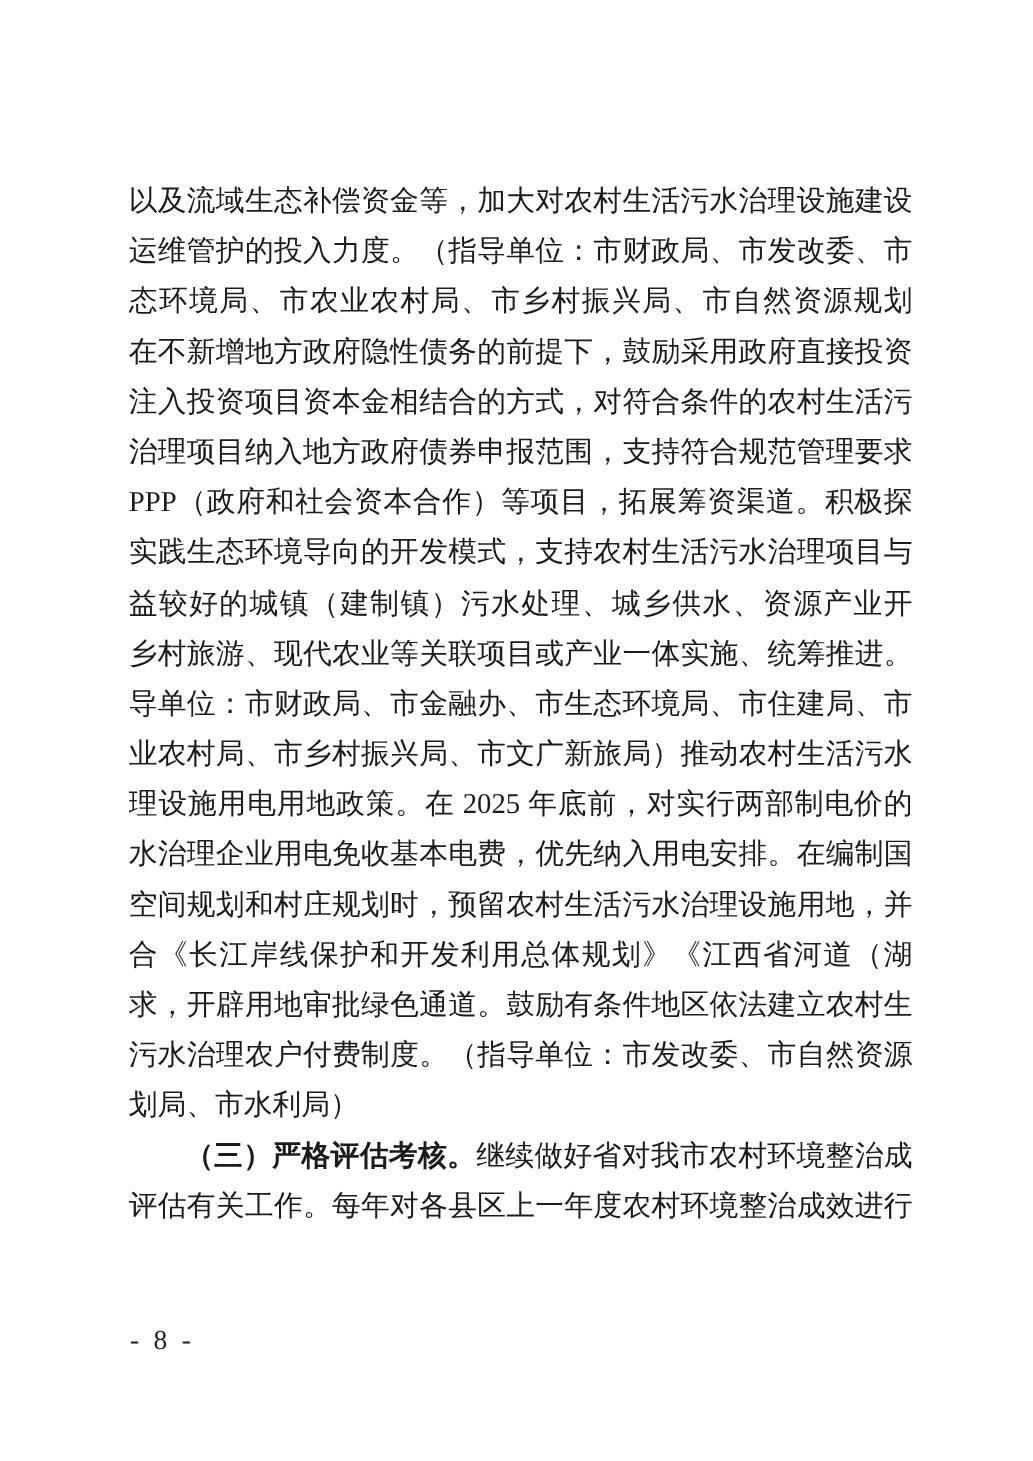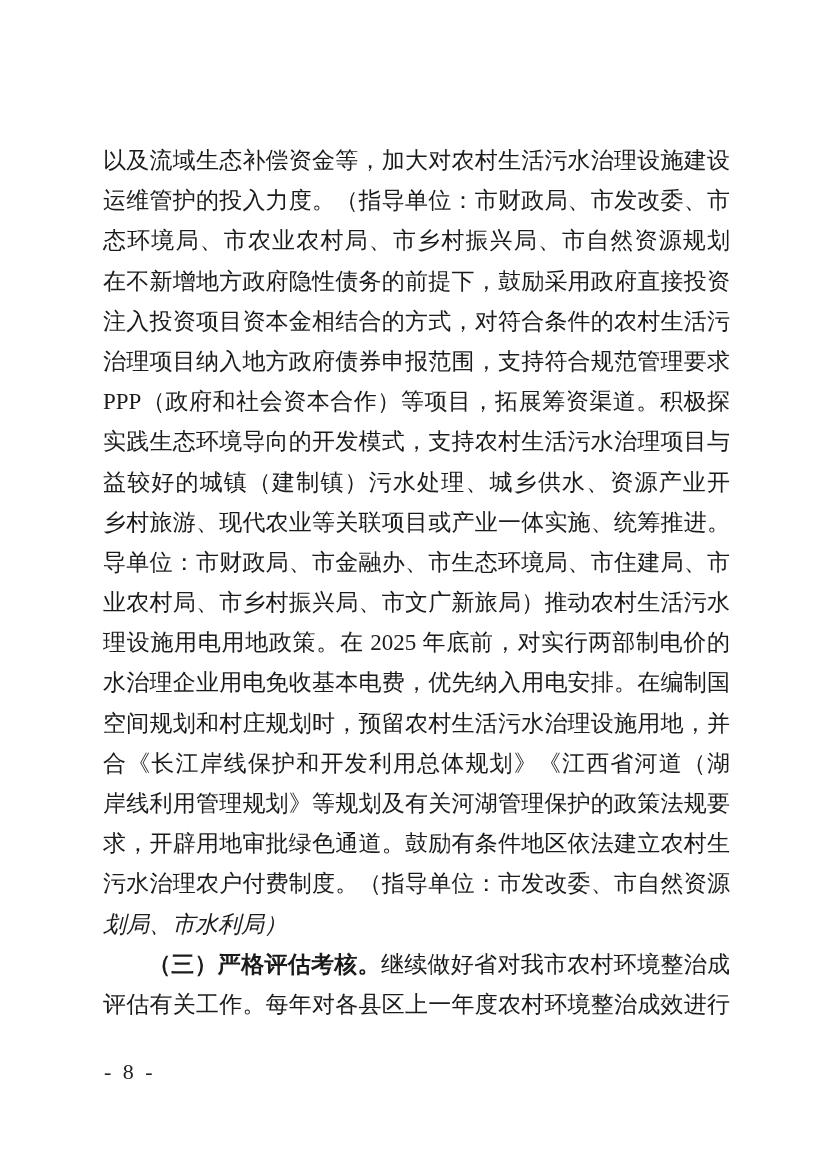--- a/index.html
+++ b/index.html
@@ -27,21 +27,20 @@
     height: 40.2px;
     line-height: 40.2px;
     font-size: 23px;
     text-align: justify;
     text-align-last: justify;
     overflow: hidden;
   }
   .line.no-justify {
     text-align: center;
     text-align-last: left;
-    font-style: italic;
   }
   .line.indent {
     text-indent: 45px;
   }
   .seg-bold {
     font-weight: bold;
     font-family: Liberation Serif, serif;
   }
   .footer {
     position: absolute;
@@ -67,21 +66,20 @@
       <div class="line"><span class="seg">PPP（政府和社会资本合作）等项目，拓展筹资渠道。积极探索</span></div>
       <div class="line"><span class="seg">实践生态环境导向的开发模式，支持农村生活污水治理项目与收</span></div>
       <div class="line"><span class="seg">益较好的城镇（建制镇）污水处理、城乡供水、资源产业开发、</span></div>
       <div class="line"><span class="seg">乡村旅游、现代农业等关联项目或产业一体实施、统筹推进。（指</span></div>
       <div class="line"><span class="seg">导单位：市财政局、市金融办、市生态环境局、市住建局、市农</span></div>
       <div class="line"><span class="seg">业农村局、市乡村振兴局、市文广新旅局）推动农村生活污水治</span></div>
       <div class="line"><span class="seg">理设施用电用地政策。在 2025 年底前，对实行两部制电价的污</span></div>
       <div class="line"><span class="seg">水治理企业用电免收基本电费，优先纳入用电安排。在编制国土</span></div>
       <div class="line"><span class="seg">空间规划和村庄规划时，预留农村生活污水治理设施用地，并符</span></div>
       <div class="line"><span class="seg">合《长江岸线保护和开发利用总体规划》《江西省河道（湖泊）</span></div>
-      <div class="line"><span class="seg">岸线利用管理规划》等规划及有关河湖管理保护的政策法规要</span></div>
       <div class="line"><span class="seg">求，开辟用地审批绿色通道。鼓励有条件地区依法建立农村生活</span></div>
       <div class="line"><span class="seg">污水治理农户付费制度。（指导单位：市发改委、市自然资源规</span></div>
       <div class="line no-justify"><span class="seg">划局、市水利局）</span></div>
       <div class="line indent"><span class="seg seg-bold">（三）严格评估考核。</span><span class="seg">继续做好省对我市农村环境整治成效</span></div>
       <div class="line"><span class="seg">评估有关工作。每年对各县区上一年度农村环境整治成效进行评</span></div>
     </div>
   <div class="footer">- 8 -</div>
 </div>
 
 </body></html>

